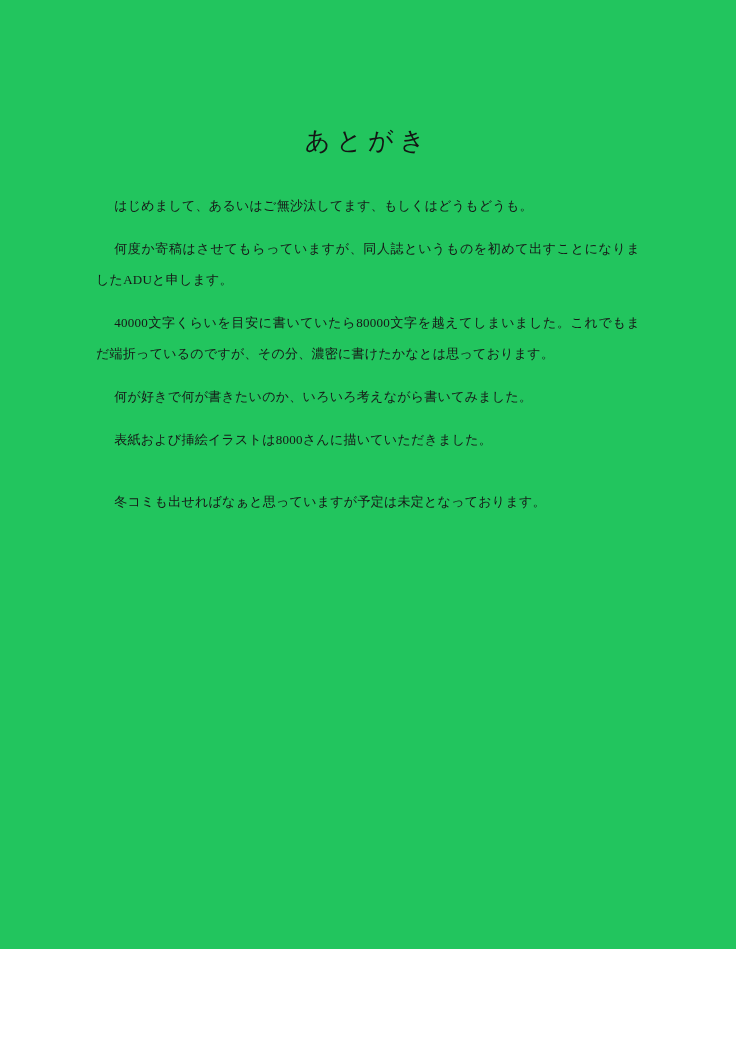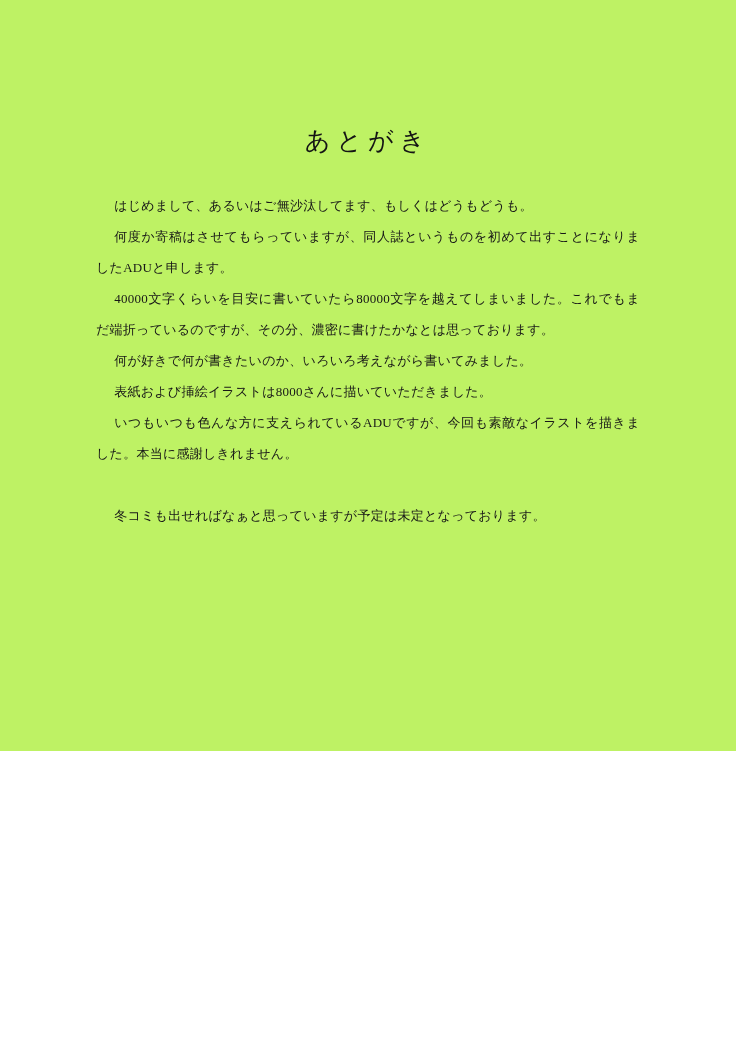--- a/index.html
+++ b/index.html
@@ -7,22 +7,22 @@
     padding: 0;
     background: #ffffff;
   }
   body {
     font-family: "Liberation Serif", "DejaVu Serif", serif;
     color: #1a1a1a;
   }
   .page {
     position: relative;
     width: 736px;
-    height: 751px;
-    background: #bef264;
+    height: 949px;
+    background: #22c55e;
     overflow: hidden;
     box-sizing: border-box;
     text-decoration: underline;
   }
   .content {
     position: absolute;
     left: 96px;
     top: 126px;
     width: 544px;
   }
@@ -41,21 +41,21 @@
     text-align: justify;
     text-justify: inter-ideograph;
     color: #171717;
   }
   .para {
     margin: 0;
     text-indent: 1.4em;
     letter-spacing: 0.02em;
   }
   .para + .para {
-    margin-top: 0;
+    margin-top: 12px;
   }
   .gap {
     height: 31px;
   }
   .page-number {
     position: absolute;
     left: 0;
     right: 0;
     top: 952px;
     text-align: center;
@@ -73,21 +73,20 @@
   <div class="content">
 
     <h1 class="doc-title">あとがき</h1>
 
     <div class="body-block">
       <p class="para">はじめまして、あるいはご無沙汰してます、もしくはどうもどうも。</p>
       <p class="para">何度か寄稿はさせてもらっていますが、同人誌というものを初めて出すことになりましたADUと申します。</p>
       <p class="para">40000文字くらいを目安に書いていたら80000文字を越えてしまいました。これでもまだ端折っているのですが、その分、濃密に書けたかなとは思っております。</p>
       <p class="para">何が好きで何が書きたいのか、いろいろ考えながら書いてみました。</p>
       <p class="para">表紙および挿絵イラストは8000さんに描いていただきました。</p>
-      <p class="para">いつもいつも色んな方に支えられているADUですが、今回も素敵なイラストを描きました。本当に感謝しきれません。</p>
 
       <div class="gap"></div>
 
       <p class="para">冬コミも出せればなぁと思っていますが予定は未定となっております。</p>
     </div>
 
   </div>
 
   <div class="page-number">83</div>
 

